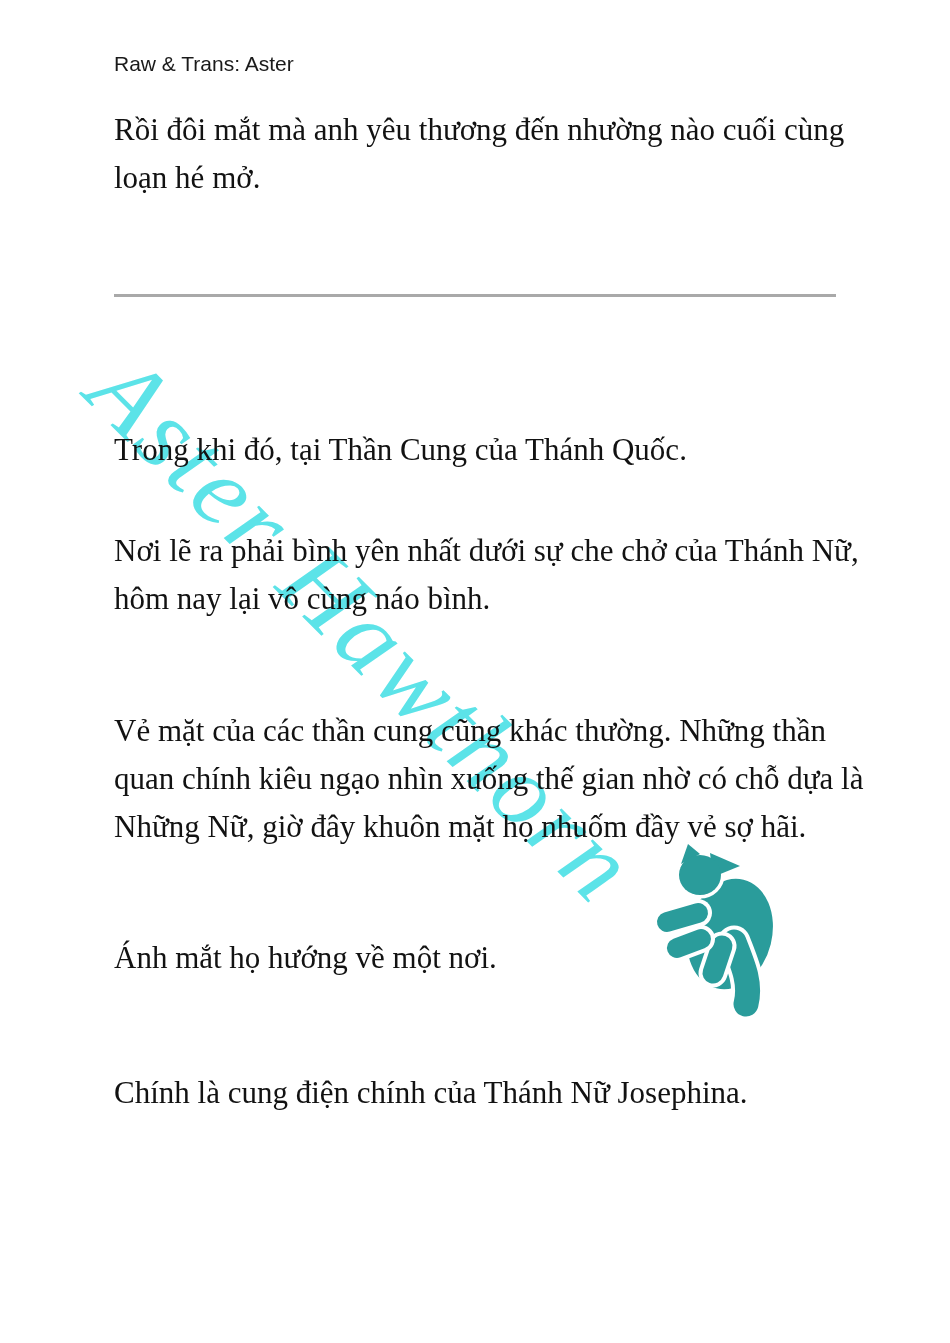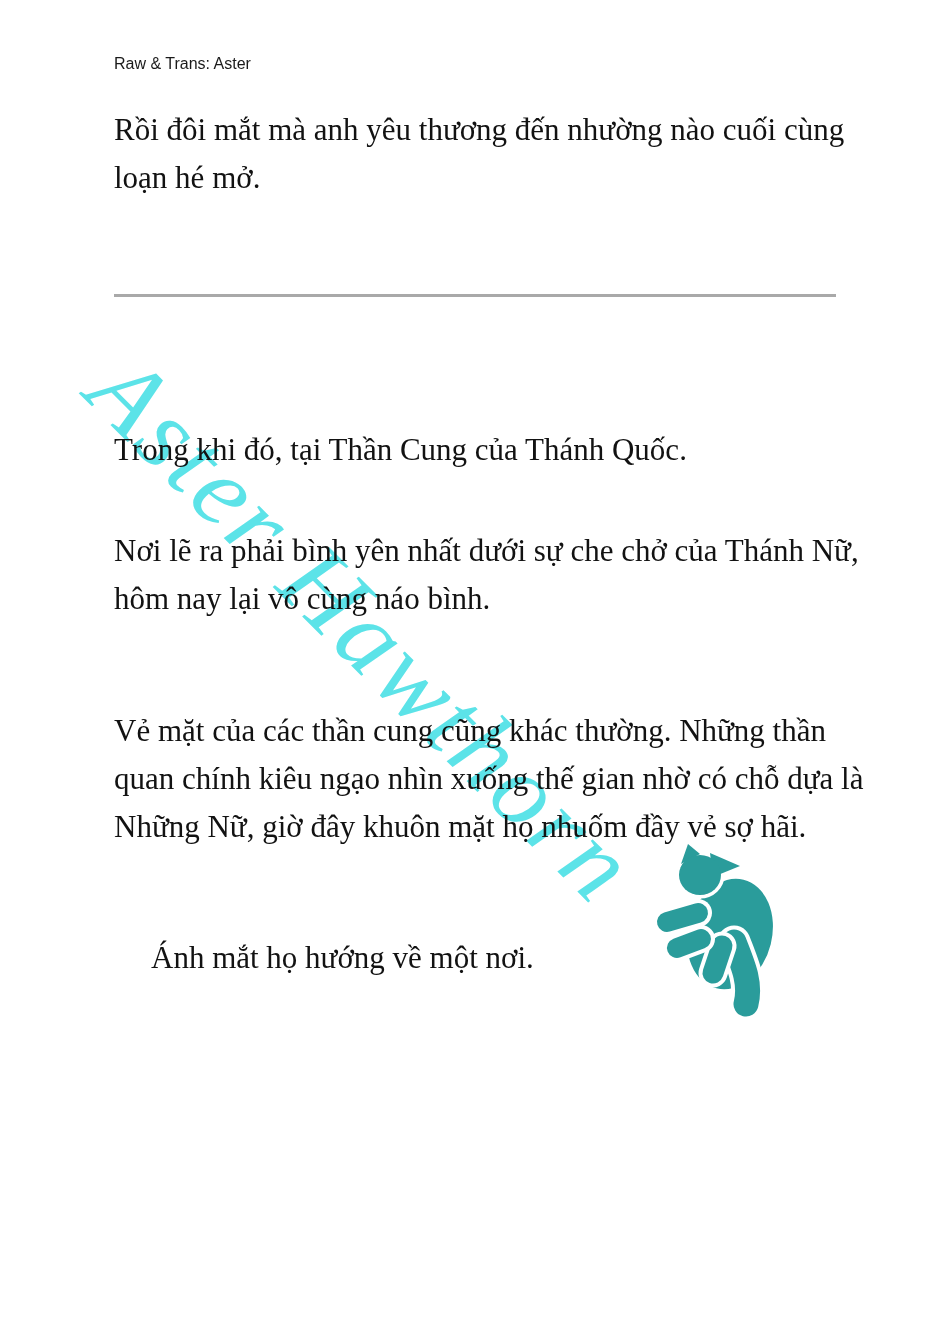--- a/index.html
+++ b/index.html
@@ -11,21 +11,21 @@
   .page {
     position: relative;
     width: 950px; height: 1343px;
     overflow: hidden;
     background: #ffffff;
   }
   .credit {
     position: absolute;
     left: 114px; top: 52px;
     font-family: "Liberation Sans", sans-serif;
-    font-size: 16px; line-height: 24px;
+    font-size: 21px; line-height: 24px;
     color: #1a1a1a;
     z-index: 3;
   }
   .para {
     position: absolute;
     left: 114px; width: 740px;
     font-size: 31px; line-height: 48px;
     color: #121212;
     z-index: 3;
   }
@@ -54,21 +54,21 @@
   .cat {
     position: absolute;
     left: 654px; top: 842px;
     width: 122px; height: 175px;
     z-index: 2;
   }
   .p1 { top: 106px; }
   .p2 { top: 397px; margin-top: 29px; }
   .p3 { top: 527px; }
   .p4 { top: 707px; }
-  .p5 { top: 934px; margin-left: 37px; }
+  .p5 { top: 934px; }
   .p6 { top: 1069px; }
 </style>
 </head>
 <body>
 
 <div class="page">
 
   <div class="credit">Raw &amp; Trans: Aster</div>
 
   <div class="para p1" style="color: rgb(18, 18, 18);">
@@ -92,20 +92,23 @@
   <div class="para p4" style="color: rgb(18, 18, 18);">
     <div class="line">Vẻ mặt của các thần cung cũng khác thường. Những thần</div>
     <div class="line">quan chính kiêu ngạo nhìn xuống thế gian nhờ có chỗ dựa là</div>
     <div class="line">Những Nữ, giờ đây khuôn mặt họ nhuốm đầy vẻ sợ hãi.</div>
   </div>
 
   <div class="para p5" style="color: rgb(18, 18, 18);">
     <div class="line">Ánh mắt họ hướng về một nơi.</div>
   </div>
 
+  <div class="para p6" style="color: rgb(18, 18, 18);">
+    <div class="line">Chính là cung điện chính của Thánh Nữ Josephina.</div>
+  </div>
 
   <svg class="cat" viewBox="0 0 122 175" xmlns="http://www.w3.org/2000/svg">
 
     <ellipse class="cat-fill" cx="76" cy="92" rx="42" ry="56" transform="rotate(14 76 92)" fill="#2a9c9b"></ellipse>
 
     <path d="M 80 100 C 90 125, 97 142, 92 162" fill="none" stroke="#ffffff" stroke-width="33" stroke-linecap="round"></path>
     <path class="cat-stroke" d="M 80 100 C 90 125, 97 142, 92 162" fill="none" stroke="#2a9c9b" stroke-width="25" stroke-linecap="round"></path>
 
     <path d="M 68 104 L 59 131" fill="none" stroke="#ffffff" stroke-width="29" stroke-linecap="round"></path>
     <path class="cat-stroke" d="M 68 104 L 59 131" fill="none" stroke="#2a9c9b" stroke-width="21" stroke-linecap="round"></path>

